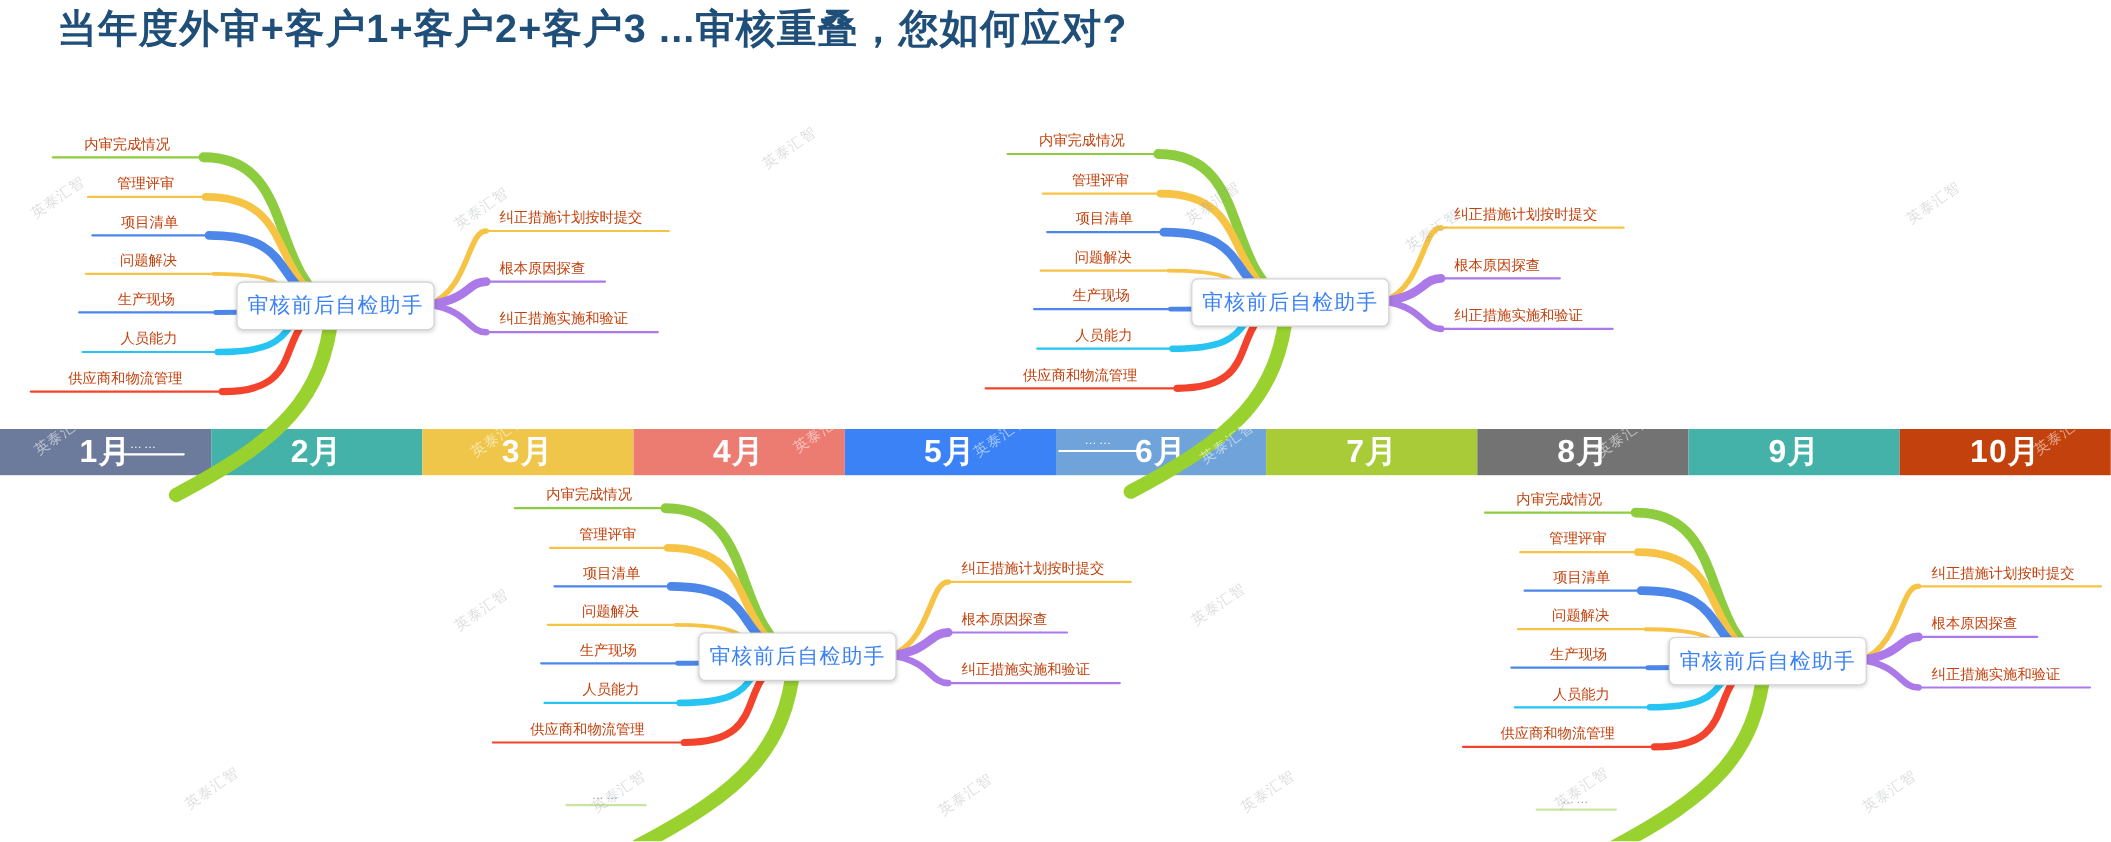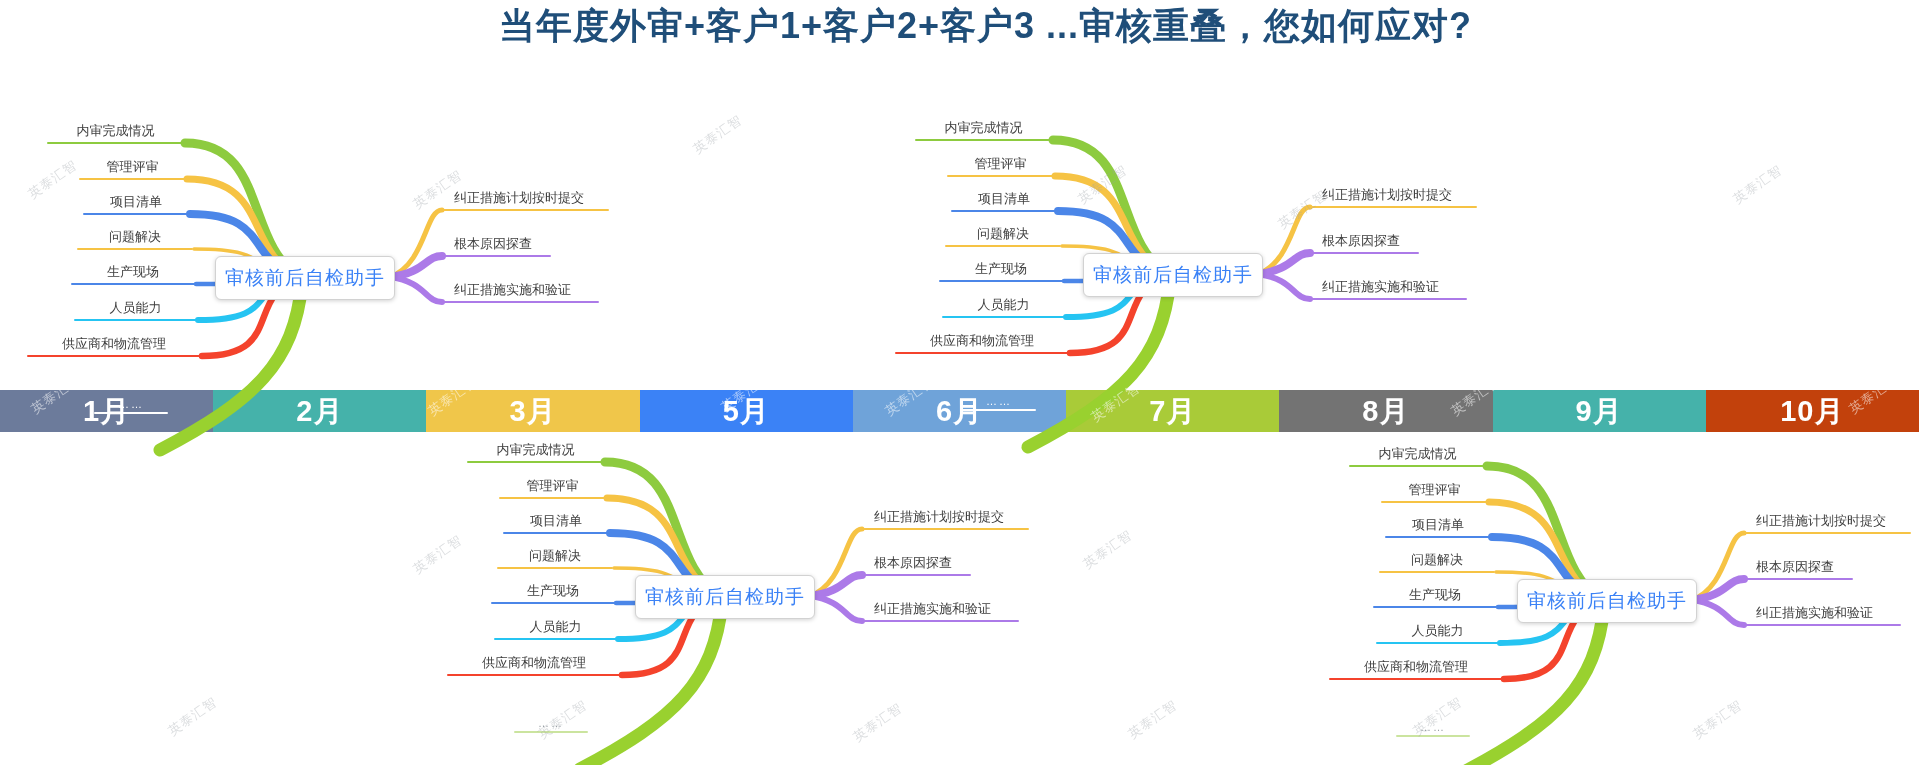--- a/index.html
+++ b/index.html
@@ -2,37 +2,37 @@
 <html><head>
 <meta charset="utf-8">
 <style>
   html,body{margin:0;padding:0;background:#fff;}
   #canvas{
     position:relative;width:1919px;height:765px;overflow:hidden;background:#ffffff;
     font-family:"Liberation Sans","DejaVu Sans",sans-serif;
   }
   
   #page-title{
-    position:absolute;top:2px;left:0;right:0;text-align:center;padding-left:52px;
+    position:absolute;top:2px;left:0;right:0;text-align:left;padding-left:52px;
     font-size:36px;font-weight:bold;letter-spacing:1px;white-space:nowrap;
   }
   
   #timeline{position:absolute;left:0;top:390px;width:1919px;height:42px;display:flex;z-index:1;}
   .month-cell{flex:1 1 0;display:flex;align-items:center;justify-content:center;}
   .month-label{color:#ffffff;font-size:29px;font-weight:bold;letter-spacing:1px;line-height:1;}
   
   .mindmap{position:absolute;width:620px;height:380px;z-index:2;}
   .mindmap svg{position:absolute;left:0;top:0;overflow:visible;}
   .mm-node{
     position:absolute;background:#ffffff;border:1px solid #d2d2d2;border-radius:6px;
     box-shadow:0 1px 4px rgba(0,0,0,.18);color:#3b82f6;font-size:19px;letter-spacing:1px;
     display:flex;align-items:center;justify-content:center;white-space:nowrap;z-index:3;
   }
   .mm-label{
-    position:absolute;color:#404040;font-size:13px;line-height:1;white-space:nowrap;z-index:2;
+    position:absolute;color:#c2410c;font-size:13px;line-height:1;white-space:nowrap;z-index:2;
   }
   .mm-label.center{text-align:center;}
   .mm-ellipsis{position:absolute;font-size:11px;letter-spacing:2px;text-align:center;line-height:1;z-index:3;}
   
   .wm{
     position:absolute;transform:rotate(-35deg);transform-origin:left bottom;
     color:#9aa0a6;opacity:.35;font-size:13px;letter-spacing:1px;white-space:nowrap;z-index:4;pointer-events:none;
   }
   .wm.light{color:#ffffff;opacity:.55;}
 </style>
@@ -44,20 +44,23 @@
 
   <div id="timeline">
       <div class="month-cell" style="background: rgb(108, 123, 155);">
         <div class="month-label">1月</div>
       </div>
       <div class="month-cell" style="background: rgb(69, 178, 170);">
         <div class="month-label">2月</div>
       </div>
       <div class="month-cell" style="background: rgb(240, 198, 74);">
         <div class="month-label">3月</div>
+      </div>
+      <div class="month-cell" style="background: rgb(236, 124, 114);">
+        <div class="month-label">4月</div>
       </div>
       <div class="month-cell" style="background: #3b82f6;">
         <div class="month-label">5月</div>
       </div>
       <div class="month-cell" style="background: rgb(111, 163, 217);">
         <div class="month-label">6月</div>
       </div>
       <div class="month-cell" style="background: rgb(169, 203, 56);">
         <div class="month-label">7月</div>
       </div>

